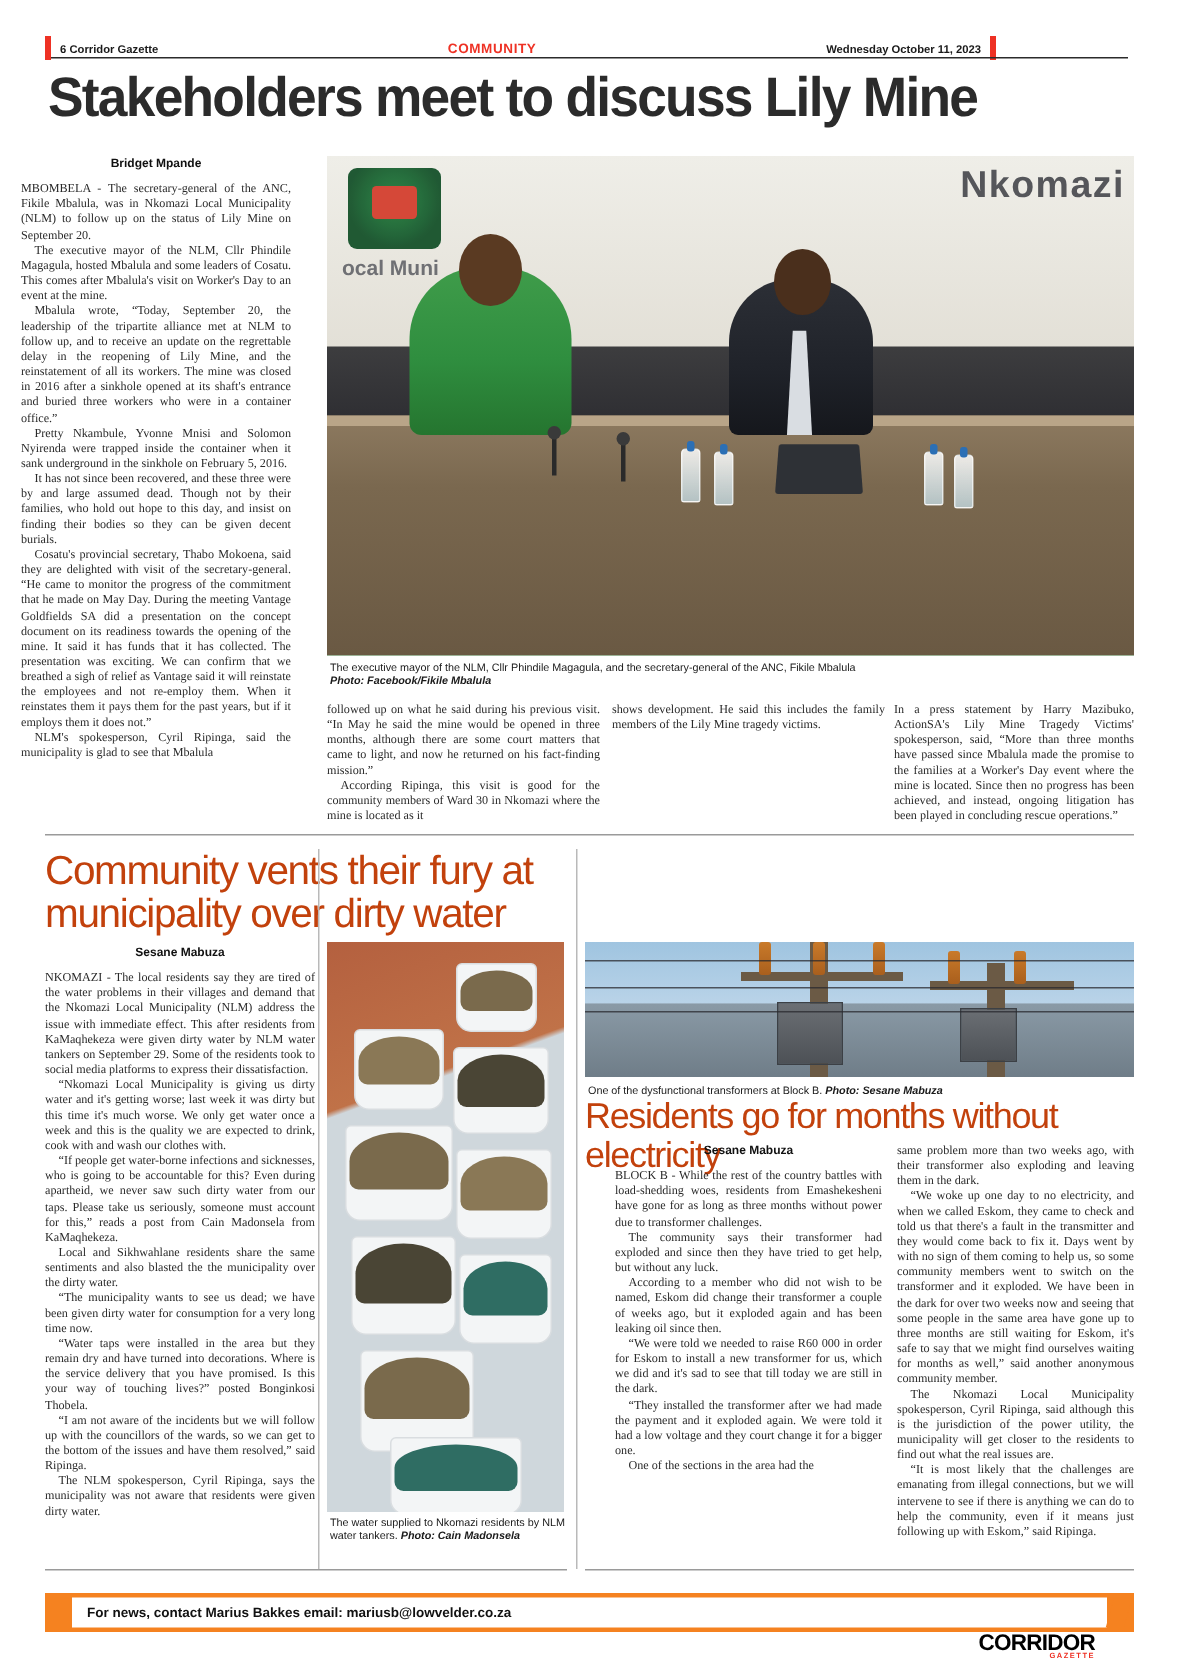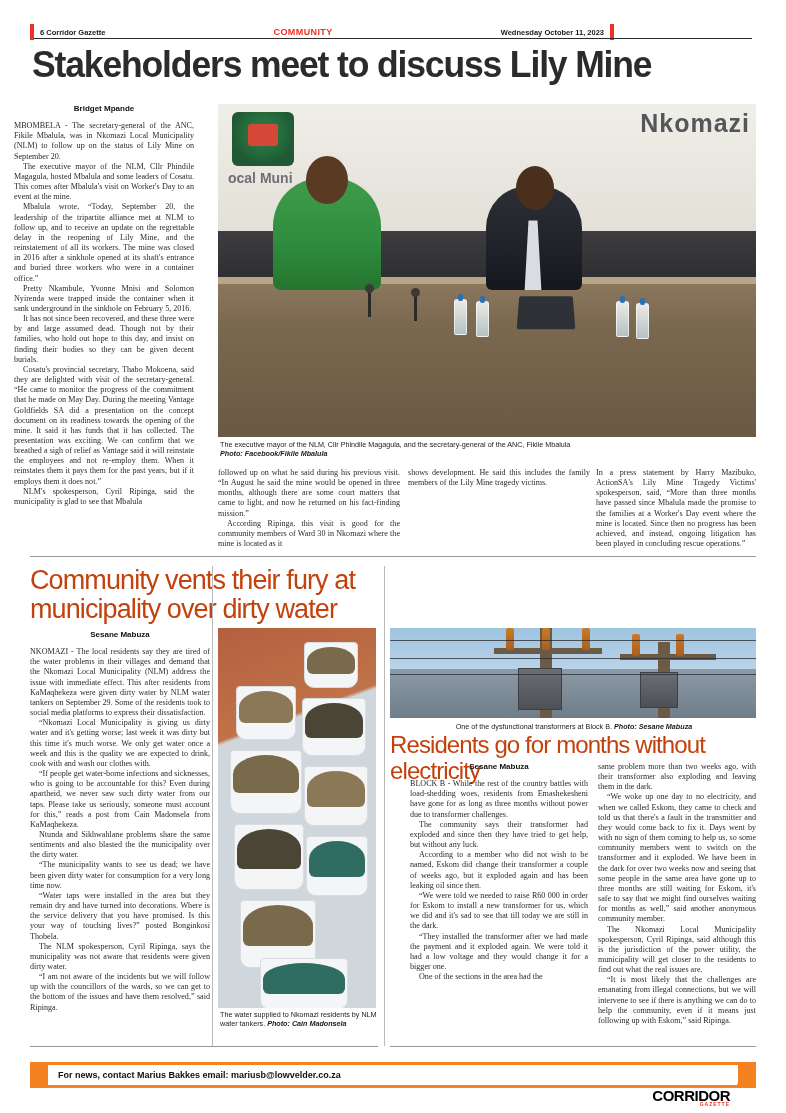--- a/index.html
+++ b/index.html
@@ -20,21 +20,21 @@
     left: 0; top: 0;
     width: 786px;
     height: 1113px;
     background: #fff;
   }
 
   
   .masthead {
     position: absolute;
     left: 30px; top: 24px;
-    width: 584px;
+    width: 634px;
     height: 16px;
     display: flex;
     align-items: center;
   }
   .mast-tick {
     width: 4px;
     height: 16px;
     background: #ee3124;
     flex: 0 0 auto;
   }
@@ -409,21 +409,21 @@
     <div class="laptop" style="left:300px; bottom:108px;"></div>
   </div>
 
   <div class="caption" style="left:220px; top:440px; width:536px;">
     <span>The executive mayor of the NLM, Cllr Phindile Magagula, and the secretary-general of the ANC, Fikile Mbalula</span>
     <br>
     <em>Photo: Facebook/Fikile Mbalula</em>
   </div>
 
   <div class="col" style="left:218px; top:468px; width:182px;">
-    <p class="noind">followed up on what he said during his previous visit. “In August he said the mine would be opened in three months, although there are some court matters that came to light, and now he returned on his fact-finding mission.”</p>
+    <p class="noind">followed up on what he said during his previous visit. “In May he said the mine would be opened in three months, although there are some court matters that came to light, and now he returned on his fact-finding mission.”</p>
     <p>According Ripinga, this visit is good for the community members of Ward 30 in Nkomazi where the mine is located as it</p>
   </div>
   <div class="col" style="left:408px; top:468px; width:182px;">
     <p class="noind">shows development. He said this includes the family members of the Lily Mine tragedy victims.</p>
   </div>
   <div class="col" style="left:596px; top:468px; width:160px;">
     <p class="noind">In a press statement by Harry Mazibuko, ActionSA's Lily Mine Tragedy Victims' spokesperson, said, “More than three months have passed since Mbalula made the promise to the families at a Worker's Day event where the mine is located. Since then no progress has been achieved, and instead, ongoing litigation has been played in concluding rescue operations.”</p>
   </div>
 
   <div class="hrule" style="left:30px; top:556px; width:726px;"></div>
@@ -431,25 +431,25 @@
   <div class="sec-headline" style="left:30px; top:566px; width:370px;">
     <div>Community vents their fury at</div>
     <div>municipality over dirty water</div>
   </div>
 
   <div class="col" style="left:30px; top:630px; width:180px;">
     <div class="byline">Sesane Mabuza</div>
     <p class="noind">NKOMAZI - The local residents say they are tired of the water problems in their villages and demand that the Nkomazi Local Municipality (NLM) address the issue with immediate effect. This after residents from KaMaqhekeza were given dirty water by NLM water tankers on September 29. Some of the residents took to social media platforms to express their dissatisfaction.</p>
     <p>“Nkomazi Local Municipality is giving us dirty water and it's getting worse; last week it was dirty but this time it's much worse. We only get water once a week and this is the quality we are expected to drink, cook with and wash our clothes with.</p>
     <p>“If people get water-borne infections and sicknesses, who is going to be accountable for this? Even during apartheid, we never saw such dirty water from our taps. Please take us seriously, someone must account for this,” reads a post from Cain Madonsela from KaMaqhekeza.</p>
-    <p>Ntunda and Sikhwahlane problems share the same sentiments and also blasted the the municipality over the dirty water.</p>
+    <p>Local and Sikhwahlane residents share the same sentiments and also blasted the the municipality over the dirty water.</p>
     <p>“The municipality wants to see us dead; we have been given dirty water for consumption for a very long time now.</p>
     <p>“Water taps were installed in the area but they remain dry and have turned into decorations. Where is the service delivery that you have promised. Is this your way of touching lives?” posted Bonginkosi Thobela.</p>
+    <p>“I am not aware of the incidents but we will follow up with the councillors of the wards, so we can get to the bottom of the issues and have them resolved,” said Ripinga.</p>
     <p>The NLM spokesperson, Cyril Ripinga, says the municipality was not aware that residents were given dirty water.</p>
-    <p>“I am not aware of the incidents but we will follow up with the councillors of the wards, so we can get to the bottom of the issues and have them resolved,” said Ripinga.</p>
   </div>
 
   <div class="photo" style="left:218px; top:628px; width:158px; height:380px;">
     <div class="pic2-bg"></div>
     <div class="bucket" style="left:86px; top:14px; width:52px; height:44px;">
       <div class="water w-dirty"></div>
     </div>
     <div class="bucket" style="left:18px; top:58px; width:58px; height:52px;">
       <div class="water w-mud"></div>
     </div>
@@ -495,34 +495,34 @@
     <div class="insulator" style="left:192px; top:0px;"></div>
     <div class="insulator" style="left:242px; top:6px;"></div>
     <div class="insulator" style="left:286px; top:6px;"></div>
     <div class="tbox" style="left:128px; top:40px; width:42px; height:40px;"></div>
     <div class="tbox" style="left:250px; top:44px; width:36px; height:34px;"></div>
     <div class="wire" style="left:0; top:12px; width:366px;"></div>
     <div class="wire" style="left:0; top:30px; width:366px;"></div>
     <div class="wire" style="left:0; top:46px; width:366px;"></div>
   </div>
 
-  <div class="caption" style="left:392px; top:722px; width:364px;text-align:center;">
+  <div class="caption" style="left:392px; top:722px; width:364px;">
     <span>One of the dysfunctional transformers at Block B.</span>
     <em>Photo: Sesane Mabuza</em>
   </div>
 
   <div class="sec-headline" style="left:390px; top:732px; width:372px; font-size:24px; line-height:26px;">Residents go for months without electricity</div>
 
   <div class="col" style="left:410px; top:762px; width:178px;">
     <div class="byline">Sesane Mabuza</div>
     <p class="noind">BLOCK B - While the rest of the country battles with load-shedding woes, residents from Emashekesheni have gone for as long as three months without power due to transformer challenges.</p>
     <p>The community says their transformer had exploded and since then they have tried to get help, but without any luck.</p>
     <p>According to a member who did not wish to be named, Eskom did change their transformer a couple of weeks ago, but it exploded again and has been leaking oil since then.</p>
     <p>“We were told we needed to raise R60 000 in order for Eskom to install a new transformer for us, which we did and it's sad to see that till today we are still in the dark.</p>
-    <p>“They installed the transformer after we had made the payment and it exploded again. We were told it had a low voltage and they would change it for a bigger one.</p>
+    <p>“They installed the transformer after we had made the payment and it exploded again. We were told it had a low voltage and they court change it for a bigger one.</p>
     <p>One of the sections in the area had the</p>
   </div>
 
   <div class="col" style="left:598px; top:762px; width:158px;">
     <p class="noind">same problem more than two weeks ago, with their transformer also exploding and leaving them in the dark.</p>
     <p>“We woke up one day to no electricity, and when we called Eskom, they came to check and told us that there's a fault in the transmitter and they would come back to fix it. Days went by with no sign of them coming to help us, so some community members went to switch on the transformer and it exploded. We have been in the dark for over two weeks now and seeing that some people in the same area have gone up to three months are still waiting for Eskom, it's safe to say that we might find ourselves waiting for months as well,” said another anonymous community member.</p>
     <p>The Nkomazi Local Municipality spokesperson, Cyril Ripinga, said although this is the jurisdiction of the power utility, the municipality will get closer to the residents to find out what the real issues are.</p>
     <p>“It is most likely that the challenges are emanating from illegal connections, but we will intervene to see if there is anything we can do to help the community, even if it means just following up with Eskom,” said Ripinga.</p>
   </div>
 

